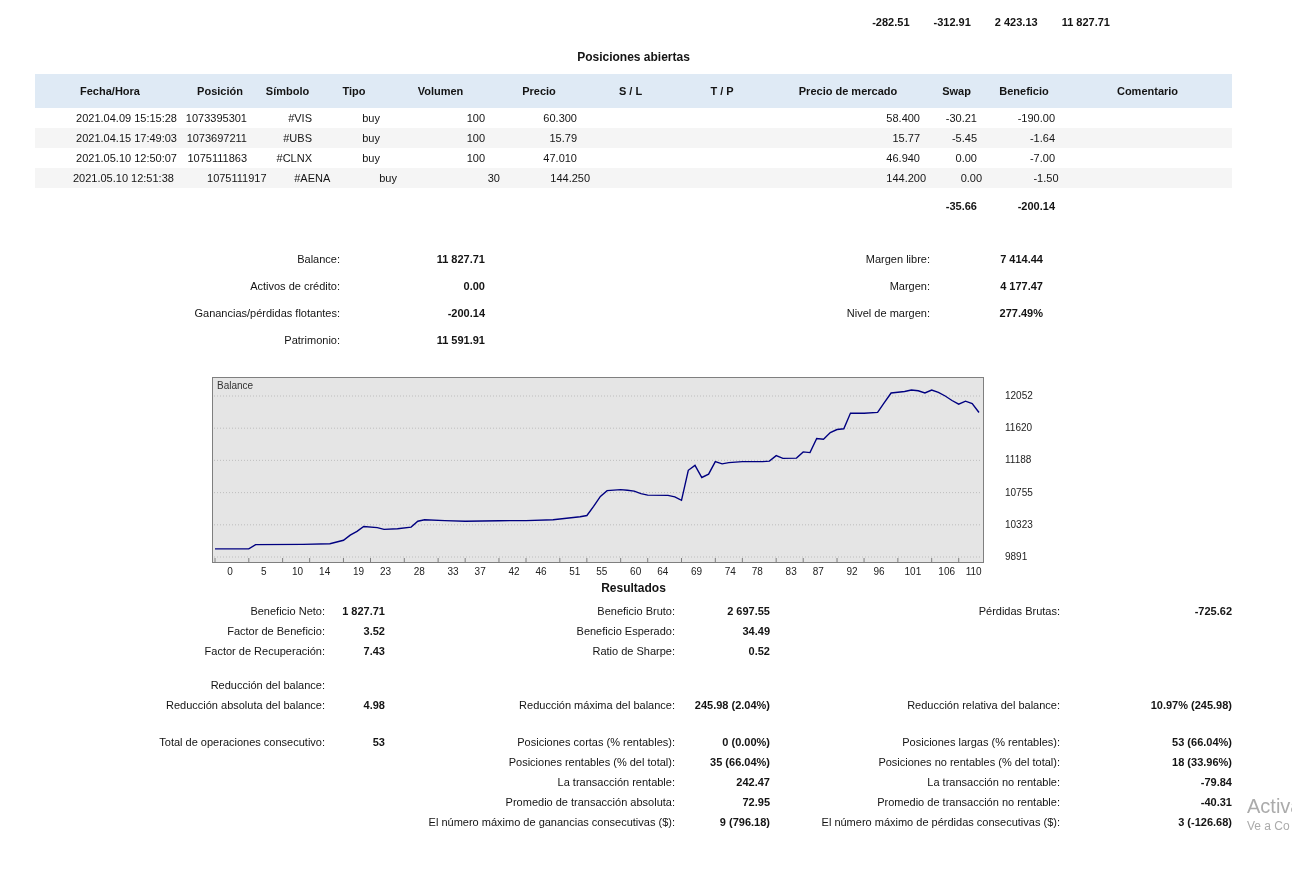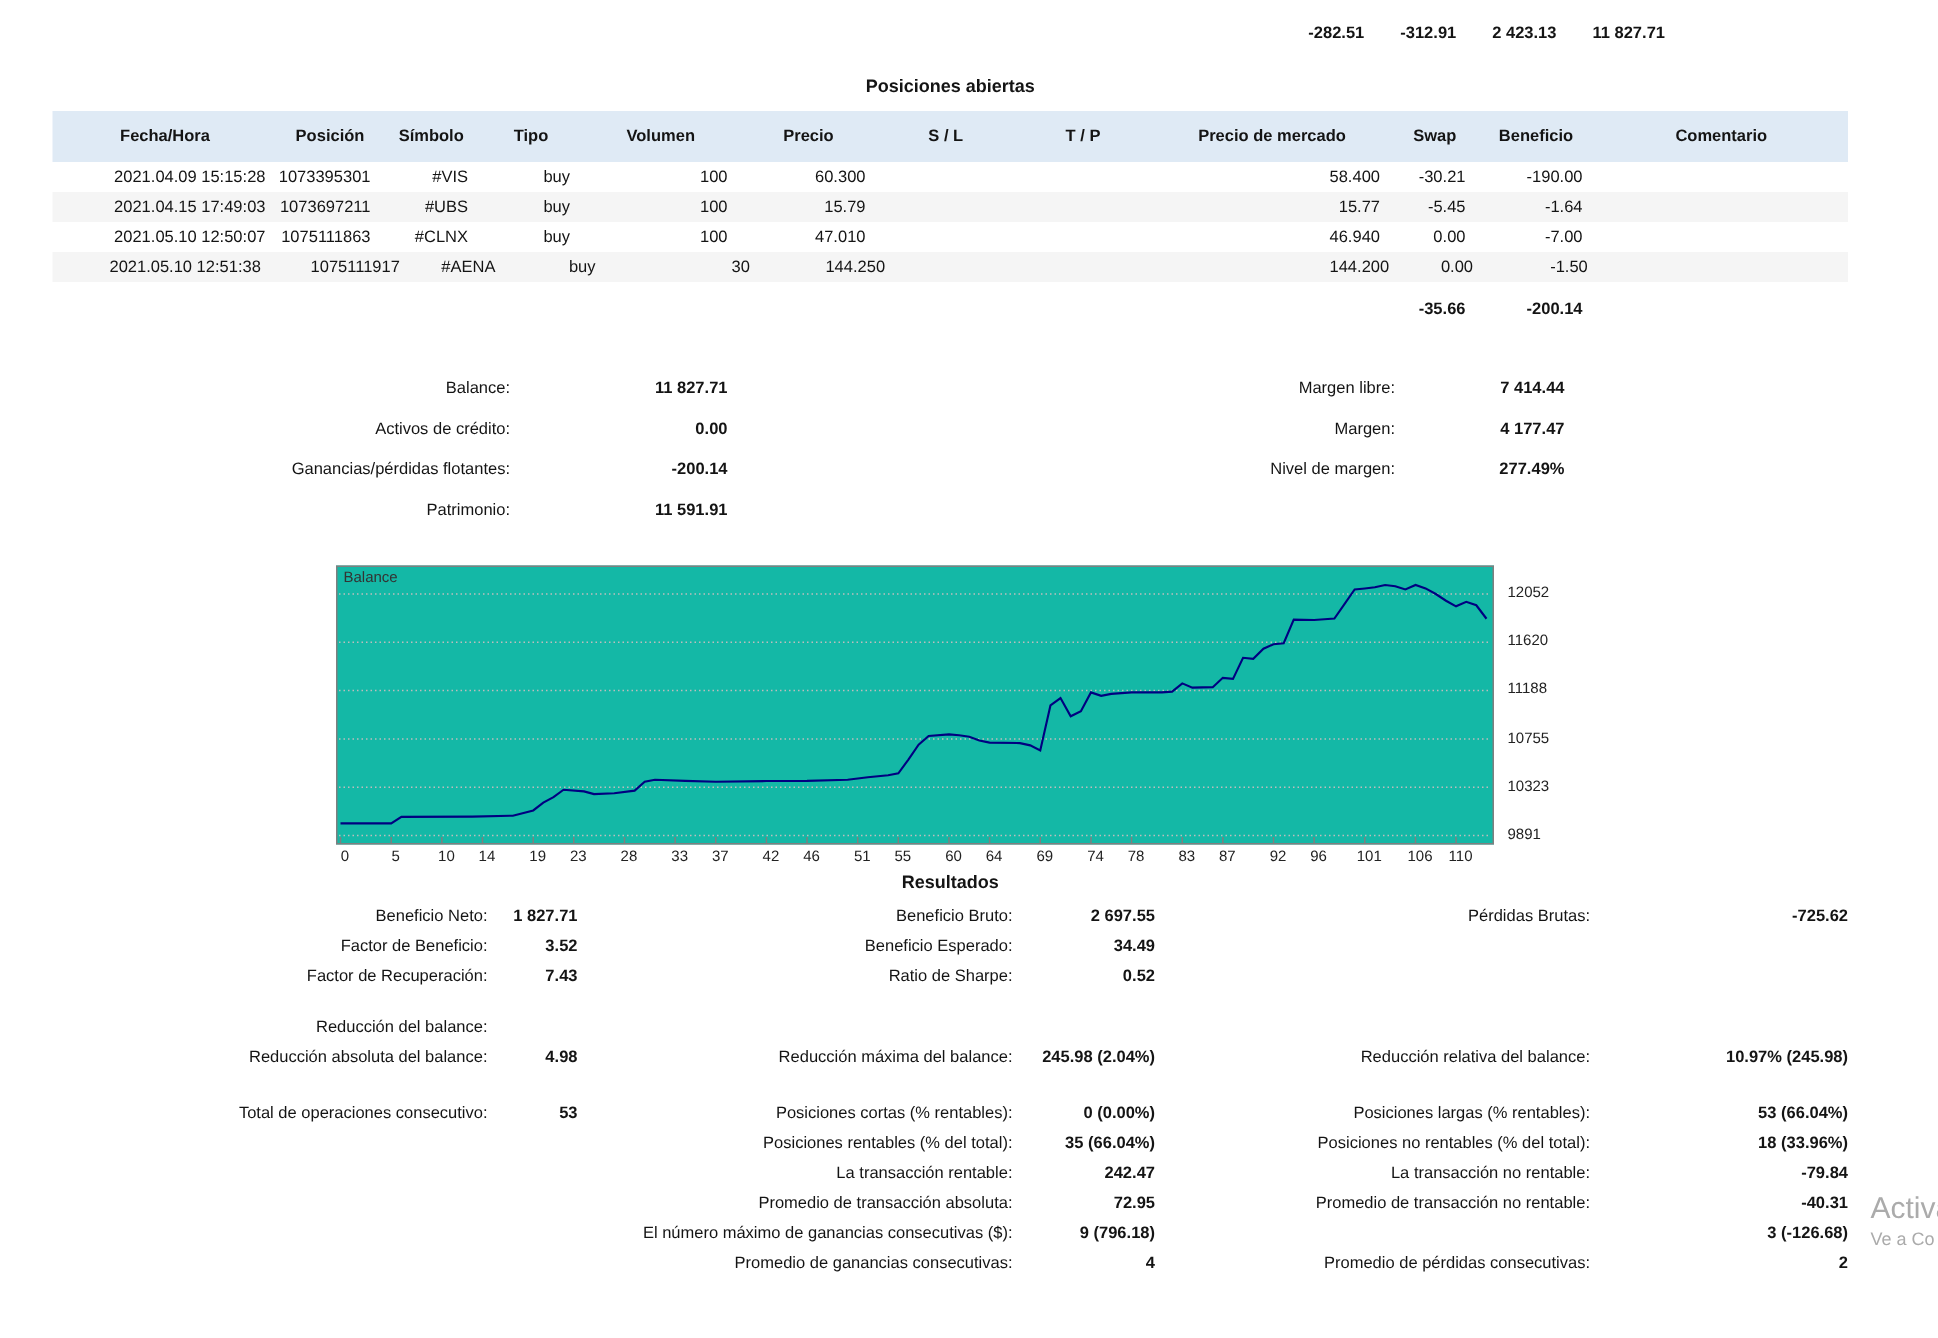--- a/index.html
+++ b/index.html
@@ -38,21 +38,21 @@
   
   #account-summary { position:absolute; top:246px; left:0; width:1292px; }
   .acct-row { position:relative; height:27px; }
   .acct-row span { position:absolute; top:0; line-height:27px; white-space:nowrap; }
   .al-label { right:952px; }
   .al-value { right:807px; font-weight:bold; }
   .ar-label { right:362px; }
   .ar-value { right:249px; font-weight:bold; }
 
   
-  #chart { position:absolute; left:224px; top:377px; width:772px; height:186px; border:1px solid #7f7f7f; background:#14b8a6; }
+  #chart { position:absolute; left:212px; top:377px; width:772px; height:186px; border:1px solid #7f7f7f; background:#e5e5e5; }
   #chart-title { position:absolute; left:4px; top:2px; font-size:10px; color:#333; }
   #chart-svg { position:absolute; left:0; top:0; }
   #chart-y-axis { position:absolute; left:1005px; top:377px; width:46px; height:186px; font-size:10px; color:#222; }
   #chart-y-axis div { position:absolute; left:0; white-space:nowrap; }
   #chart-x-axis { position:absolute; left:228px; top:566px; width:780px; height:12px; font-size:10px; color:#222; }
   #chart-x-axis div { position:absolute; width:24px; text-align:center; }
 
   
   #results { position:absolute; top:601px; left:0; width:1292px; }
   .res-row { position:relative; height:20px; }
@@ -315,27 +315,22 @@
       </div>
       <div class="res-row">
         <span class="c2l">Promedio de transacción absoluta:</span>
         <span class="c2v">72.95</span>
         <span class="c3l">Promedio de transacción no rentable:</span>
         <span class="c3v">-40.31</span>
       </div>
       <div class="res-row">
         <span class="c2l">El número máximo de ganancias consecutivas ($):</span>
         <span class="c2v">9 (796.18)</span>
+        <span class="c3l">El número máximo de pérdidas consecutivas ($):</span>
         <span class="c3v">3 (-126.68)</span>
-      </div>
-      <div class="res-row">
-        <span class="c2l">Promedio de ganancias consecutivas:</span>
-        <span class="c2v">4</span>
-        <span class="c3l">Promedio de pérdidas consecutivas:</span>
-        <span class="c3v">2</span>
       </div>
     </div>
 
   <div id="watermark">
     <div id="wm1">Activa</div>
     <div id="wm2">Ve a Co</div>
   </div>
 
 </div>
 

